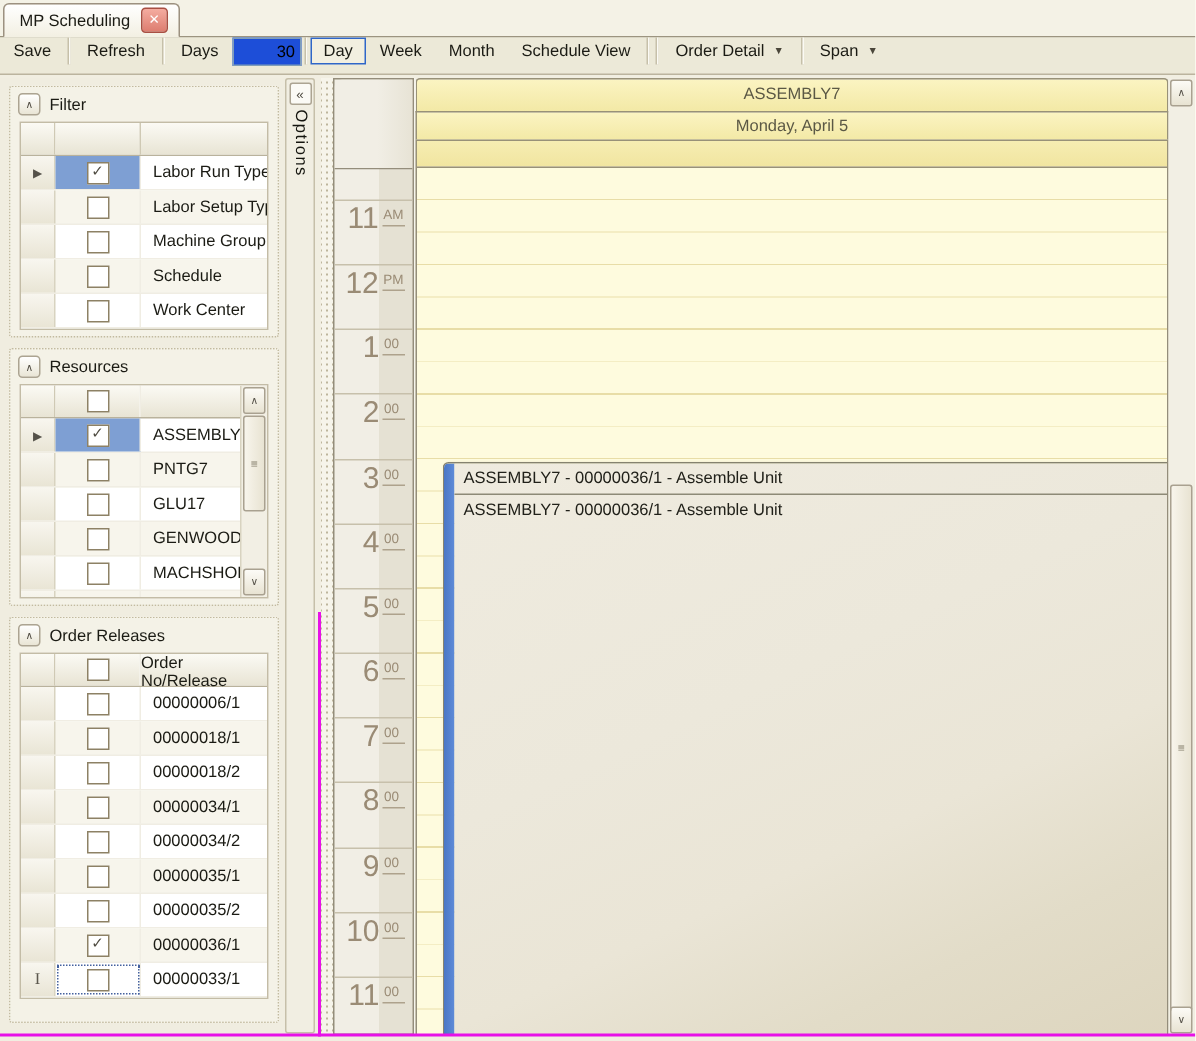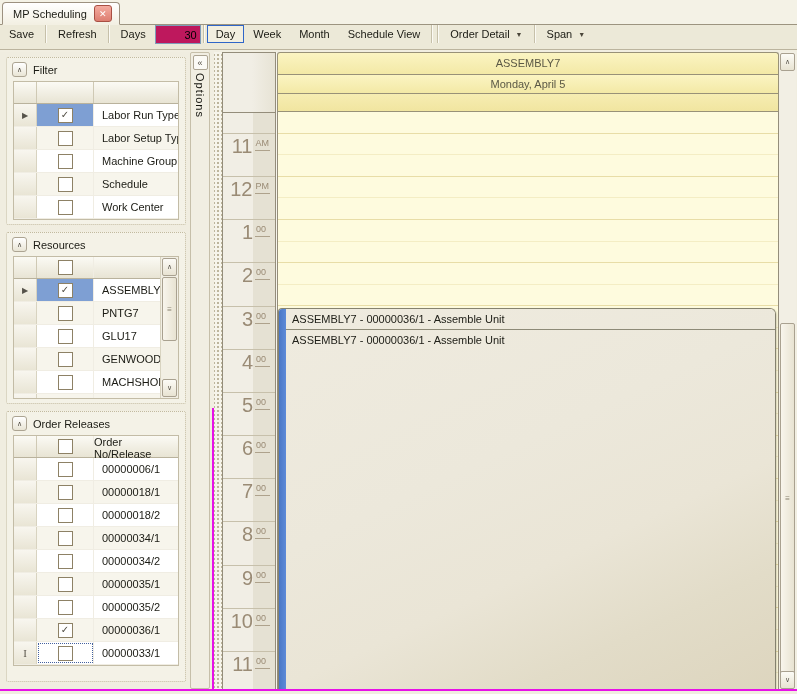--- a/index.html
+++ b/index.html
@@ -13,21 +13,21 @@
        border:1px solid #9C9180;border-bottom:1px solid #F3F0E3;border-radius:4px 4px 0 0;z-index:2;}
   .tab-close{width:16px;height:15px;display:flex;align-items:center;justify-content:center;
        background:linear-gradient(#F2A append,#DF7F72);background:linear-gradient(#F4ACA0,#DD7D70);
        border:1px solid #A84F43;border-radius:3px;color:#fff;font-size:9px;font-weight:bold;cursor:default;}
 
   
   .toolbar{position:absolute;left:0;top:25px;width:797px;height:24px;background:#ECE9D8;
        display:flex;align-items:flex-start;border-bottom:1px solid #BBB49E;}
   .tbtn{padding:3px 9px;white-space:nowrap;}
   .tsep{width:1px;height:18px;background:#C6C0A9;border-right:1px solid #FBFAF4;margin:0 2px;}
-  .tinput{width:38px;height:17px;border:1px solid #7F9DB9;background:#be185d;text-align:right;
+  .tinput{width:38px;height:17px;border:1px solid #7F9DB9;background:#1d4ed8;text-align:right;
        padding:0 3px;font:11px "Liberation Sans",sans-serif;}
   .tbtn.selected{border:1px solid #2F66C8;padding:2px 8px;background:#F2EFE0;}
   .combo{display:flex;align-items:center;justify-content:space-between;width:96px;height:19px;
        border:1px solid #A9A28E;background:linear-gradient(#FFFFFF,#F0EDDE);padding:0 4px 0 6px;margin:0 4px;}
   .drop{display:flex;align-items:center;gap:6px;padding:3px 9px;}
   .arrow{font-size:7px;color:#4A463A;line-height:1;}
 
   
   .sidebar{position:absolute;left:0;top:52px;width:190px;height:637px;background:#F0EDE0;overflow:hidden;}
   .panel{margin:5px 4px 7px 6px;border:1px dotted #C2BA9F;border-radius:2px;background:#F4F2E7;padding:3px 2px 4px 2px;}
@@ -90,21 +90,21 @@
       background:linear-gradient(#FBF4C2,#F3E9A6);text-align:center;color:#5B5845;}
   .band.res{height:22px;line-height:21px;border-radius:3px 3px 0 0;}
   .band.date{height:19px;line-height:18px;border-top:1px solid #989178;}
   .band.allday{height:19px;background:linear-gradient(#F6EDB2,#F1E5A0);border-top:1px solid #989178;border-bottom:1px solid #989178;}
   .rows{position:absolute;left:0;right:0;top:60px;bottom:0;overflow:hidden;box-sizing:border-box;
       border-left:1px solid #948D7B;border-right:1px solid #948D7B;
       background-color:#FEFBDE;
       background-image:
         repeating-linear-gradient(to bottom,transparent 0 20.6px,#E8DDA7 20.6px 21.6px,transparent 21.6px 43.17px),
         repeating-linear-gradient(to bottom,transparent 0 42.17px,#F4EDC4 42.17px 43.17px);}
-  .appt{position:absolute;left:0;top:196px;width:498px;bottom:0;display:flex;box-sizing:border-box;
+  .appt{position:absolute;left:17px;top:196px;width:498px;bottom:0;display:flex;box-sizing:border-box;
       border:1px solid #85826F;border-bottom:none;border-radius:4px 6px 0 0;overflow:hidden;
       box-shadow:1px 1px 2px rgba(90,85,60,0.25);}
   .appt-bar{width:7px;flex:none;background:linear-gradient(to right,#4A77C6,#5E8BD8);}
   .appt-body{flex:1;position:relative;
       background:linear-gradient(155deg,#EFEBDF 0%,#ECE8DB 40%,#EAE5D6 62%,#E2DCC8 80%,#DDD5BE 100%);}
   .appt-line{height:20px;line-height:20px;padding-left:6px;color:#21211A;white-space:nowrap;overflow:hidden;}
   .appt-line.first{border-bottom:1px solid #8D8A77;}
 
   .vscroll{position:absolute;left:779px;top:52px;width:17px;height:638px;background:#F2EFE4;}
   .vscroll .up{top:1px;}

